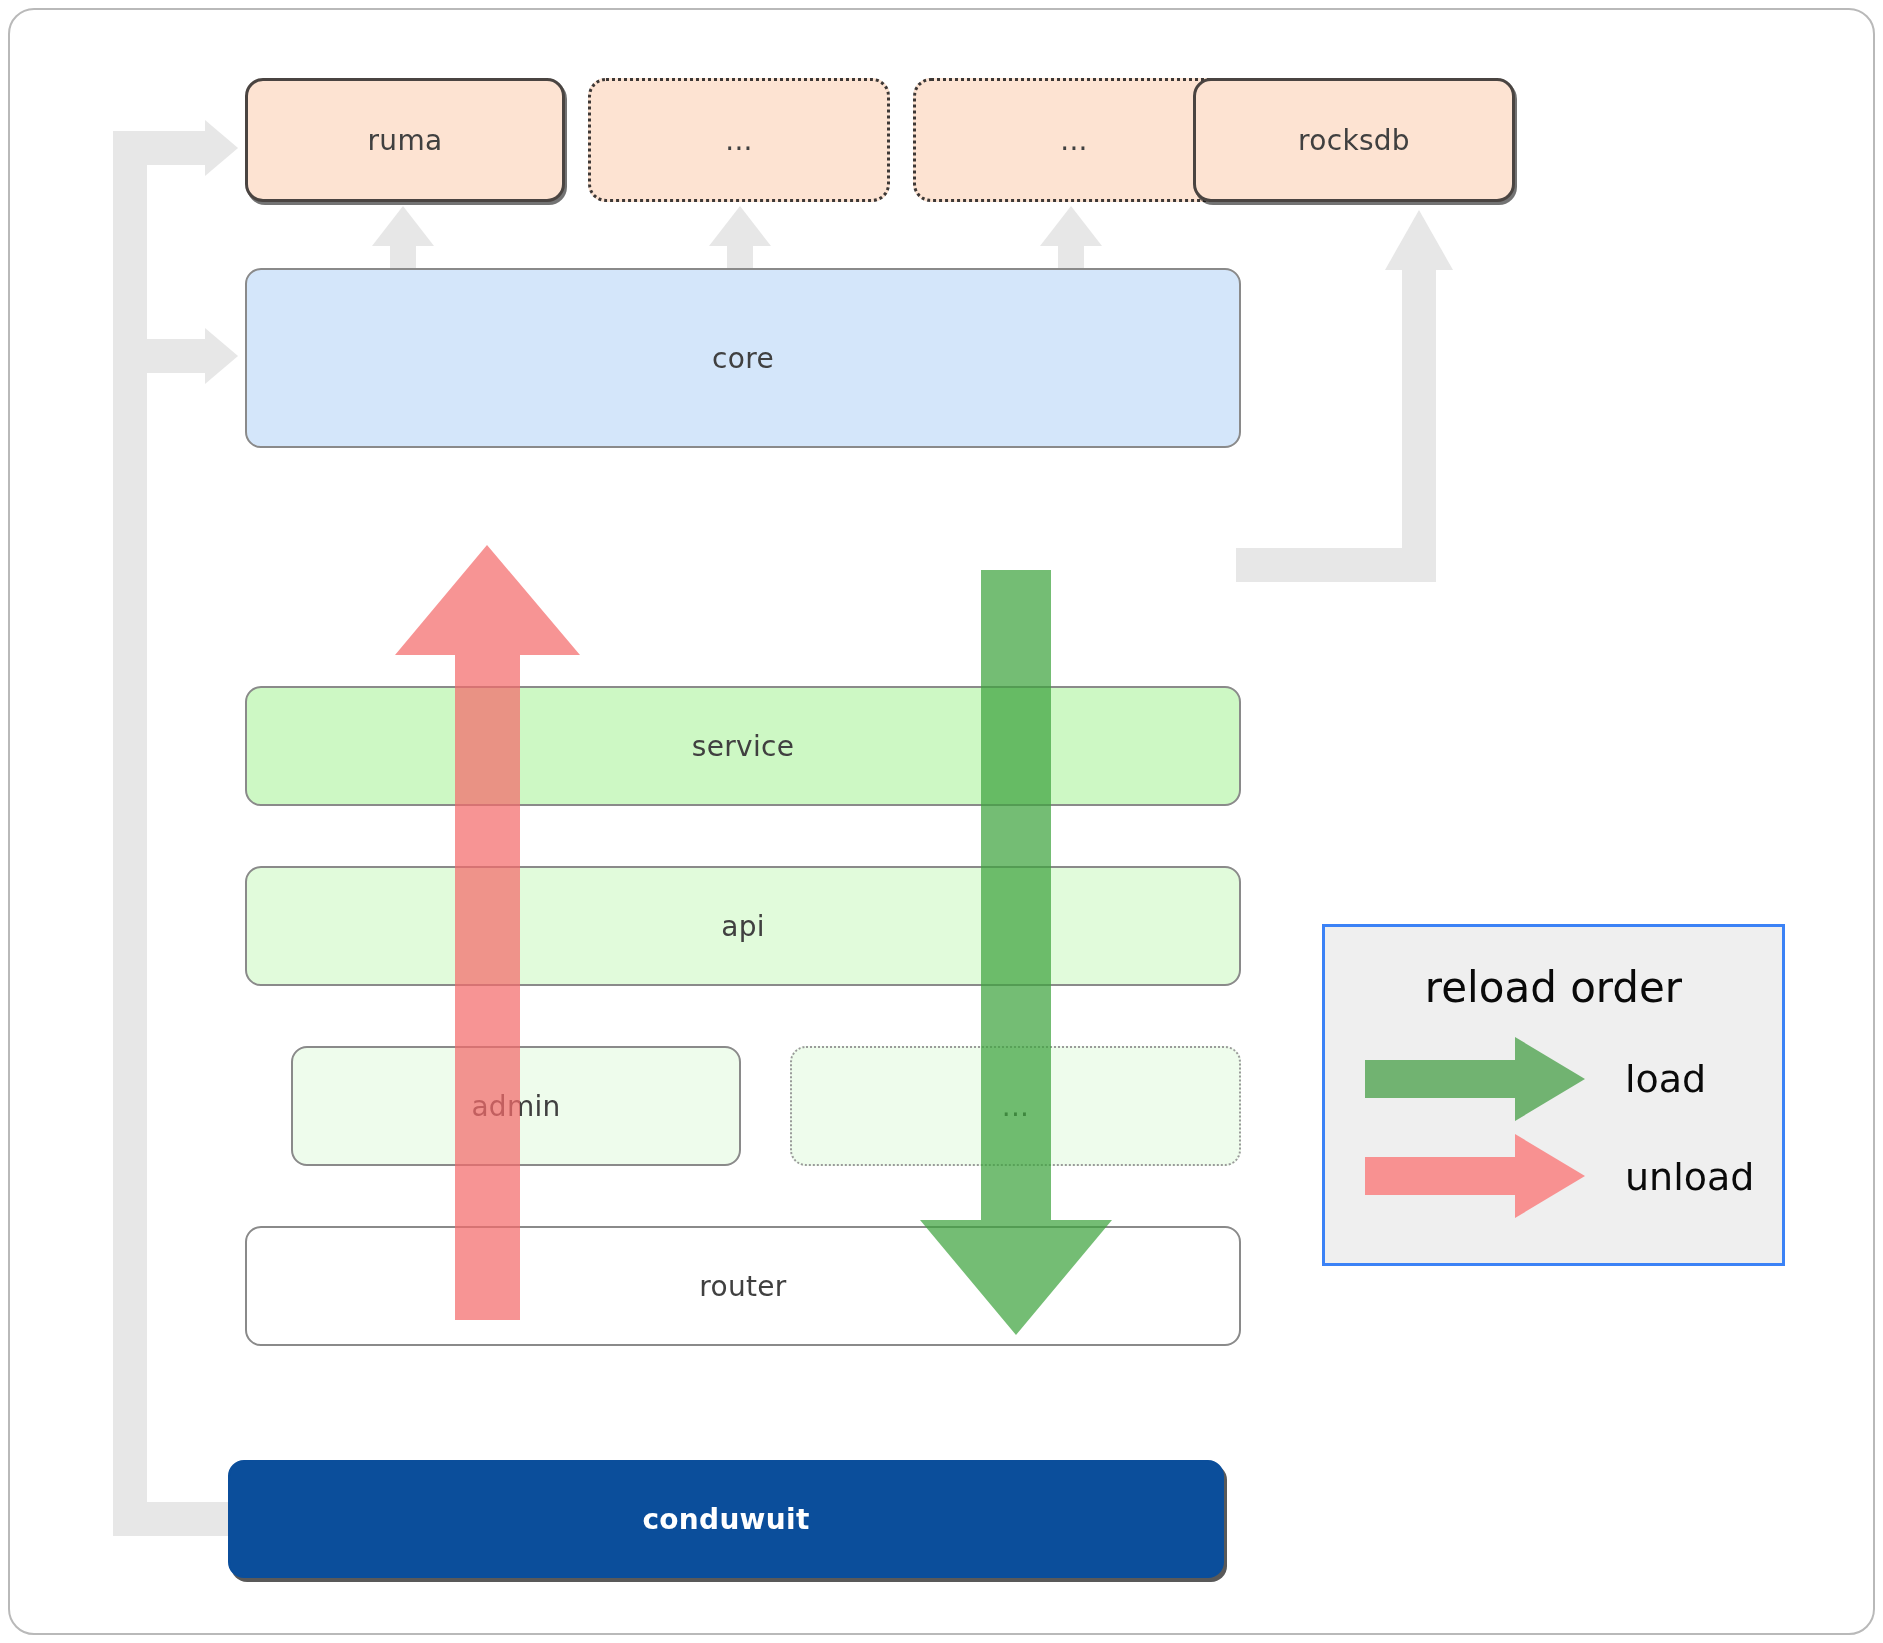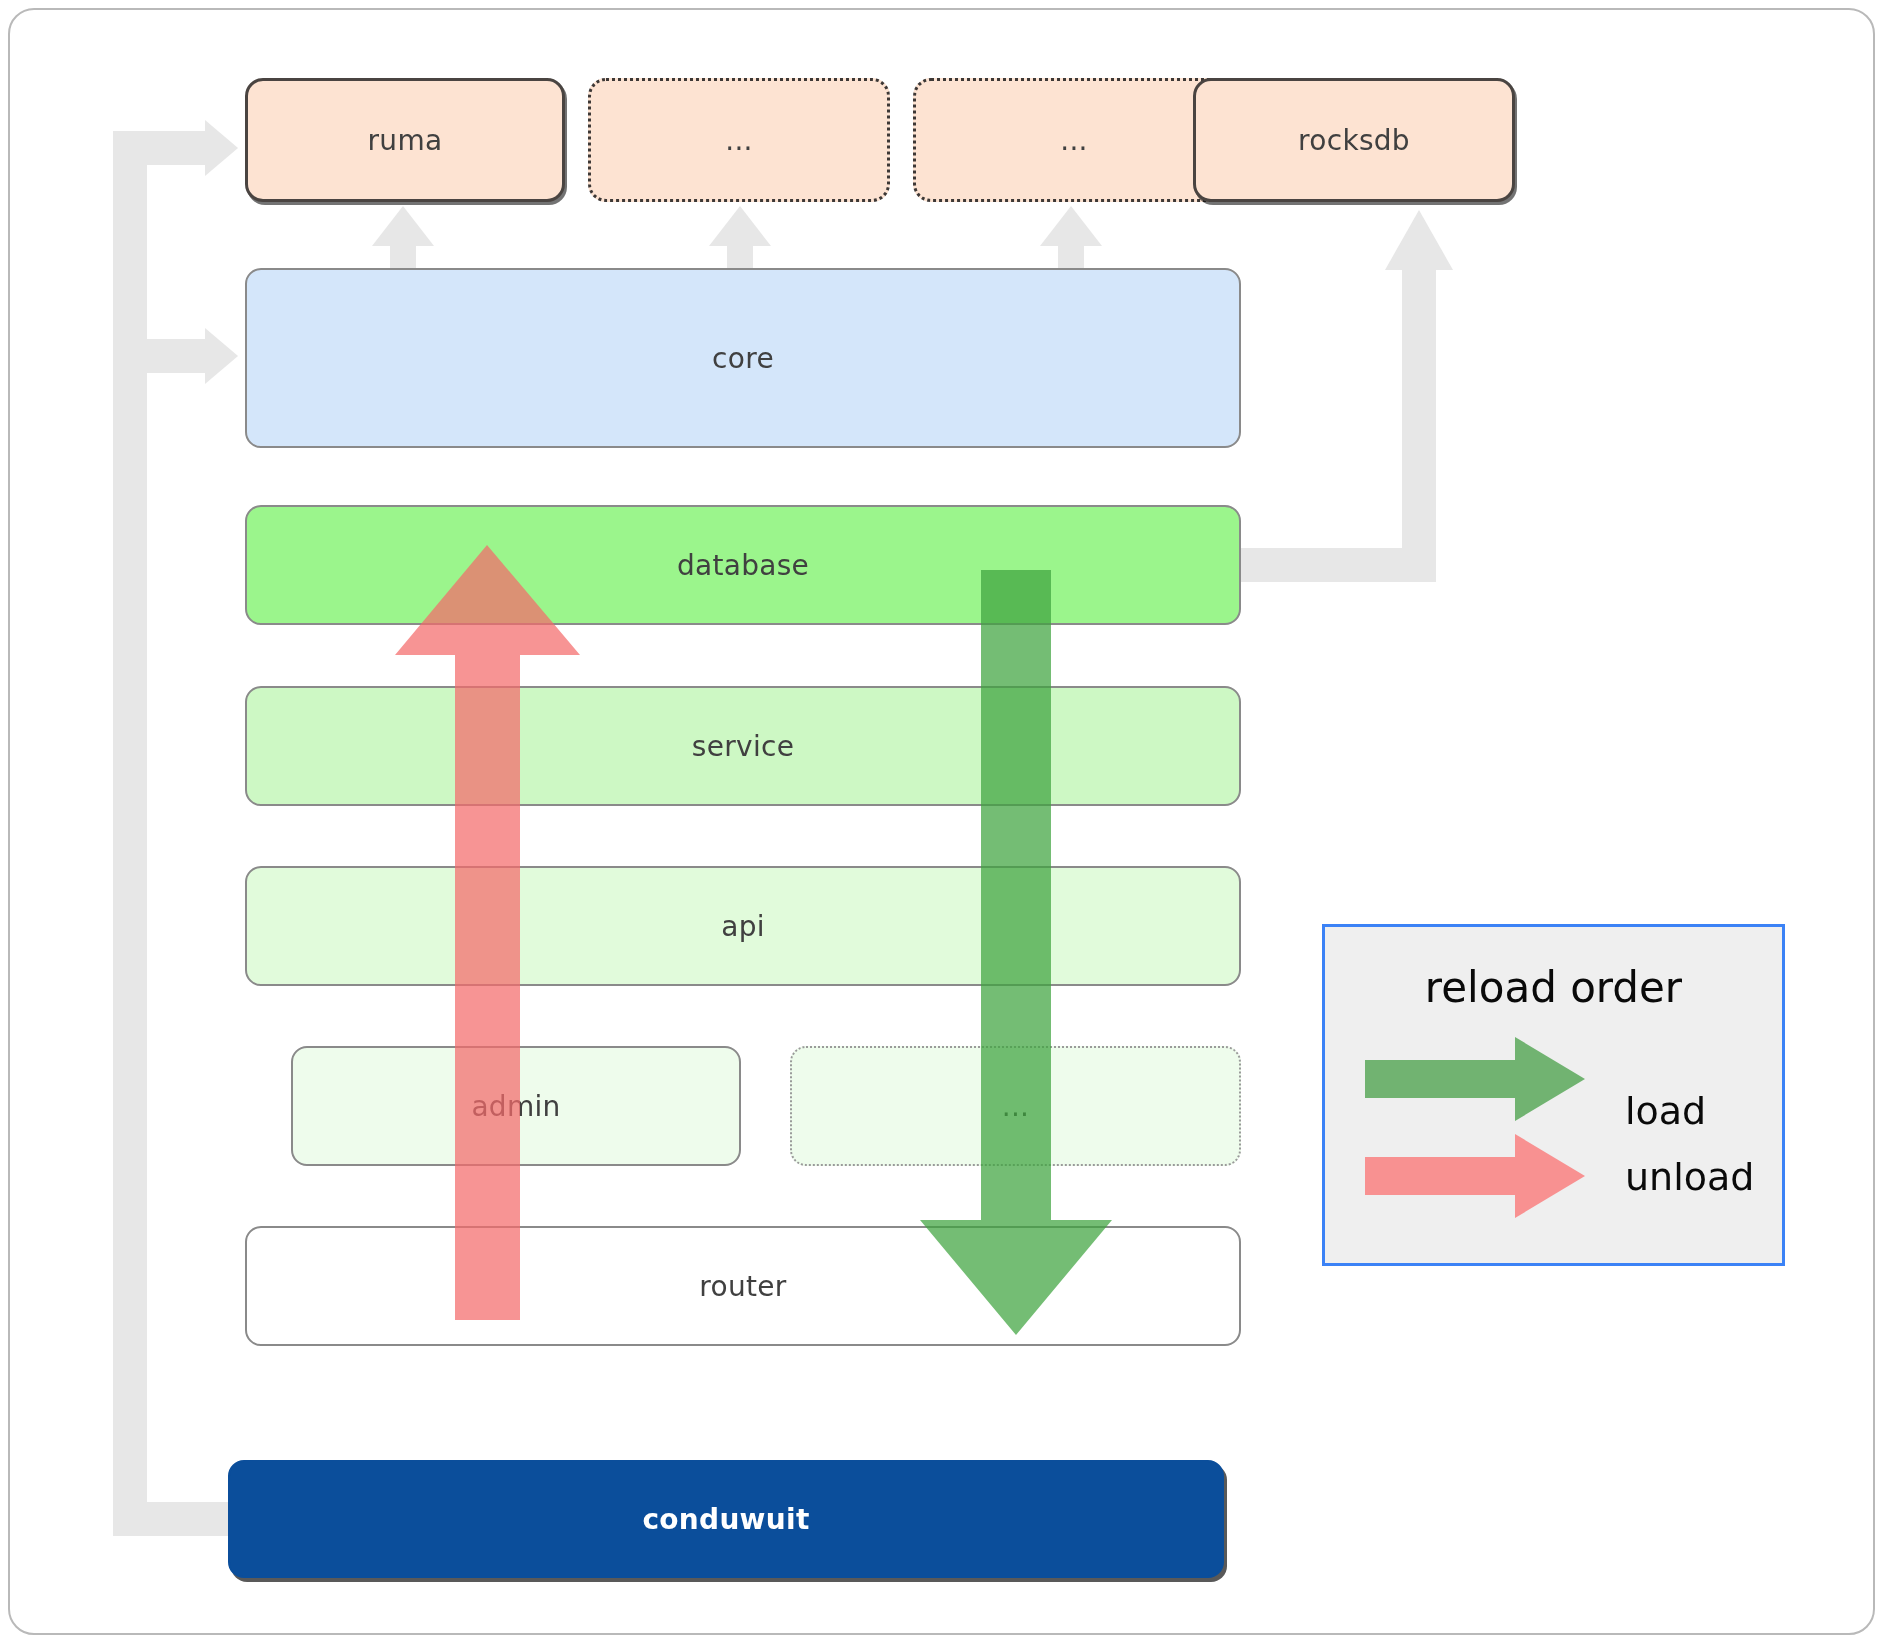--- a/index.html
+++ b/index.html
@@ -162,23 +162,20 @@
     <span>...</span>
   </div>
   <div class="node dep" style="left:1193px; top:78px; width:322px; height:124px;">
     <span>rocksdb</span>
   </div>
 
   <div class="node core" style="left:245px; top:268px; width:996px; height:180px;">
     <span>core</span>
   </div>
 
-  <div class="node layer l0" style="left:245px; top:505px; width:996px; height:120px;">
-    <span>database</span>
-  </div>
   <div class="node layer l1" style="left:245px; top:686px; width:996px; height:120px;">
     <span>service</span>
   </div>
   <div class="node layer l2" style="left:245px; top:866px; width:996px; height:120px;">
     <span>api</span>
   </div>
   <div class="node layer l3" style="left:245px; top:1046px; width:450px; height:120px;margin-left:46px;">
     <span>admin</span>
   </div>
   <div class="node layer l3 dotted" style="left:790px; top:1046px; width:451px; height:120px;">
@@ -210,16 +207,16 @@
 
       <g opacity="0.85">
         <polygon points="40,133 190,133 190,110 260,152 190,194 190,171 40,171" fill="#5aa85a"></polygon>
       </g>
 
       <g opacity="0.85">
         <polygon points="40,230 190,230 190,207 260,249 190,291 190,268 40,268" fill="#f98080"></polygon>
       </g>
     </svg>
 
-    <div class="legend-label" style="left:300px; top:130px;margin-top:32px;">load</div>
+    <div class="legend-label" style="left:300px; top:130px;">load</div>
     <div class="legend-label" style="left:300px; top:228px;">unload</div>
   </div>
 </div>
 
 </body></html>

